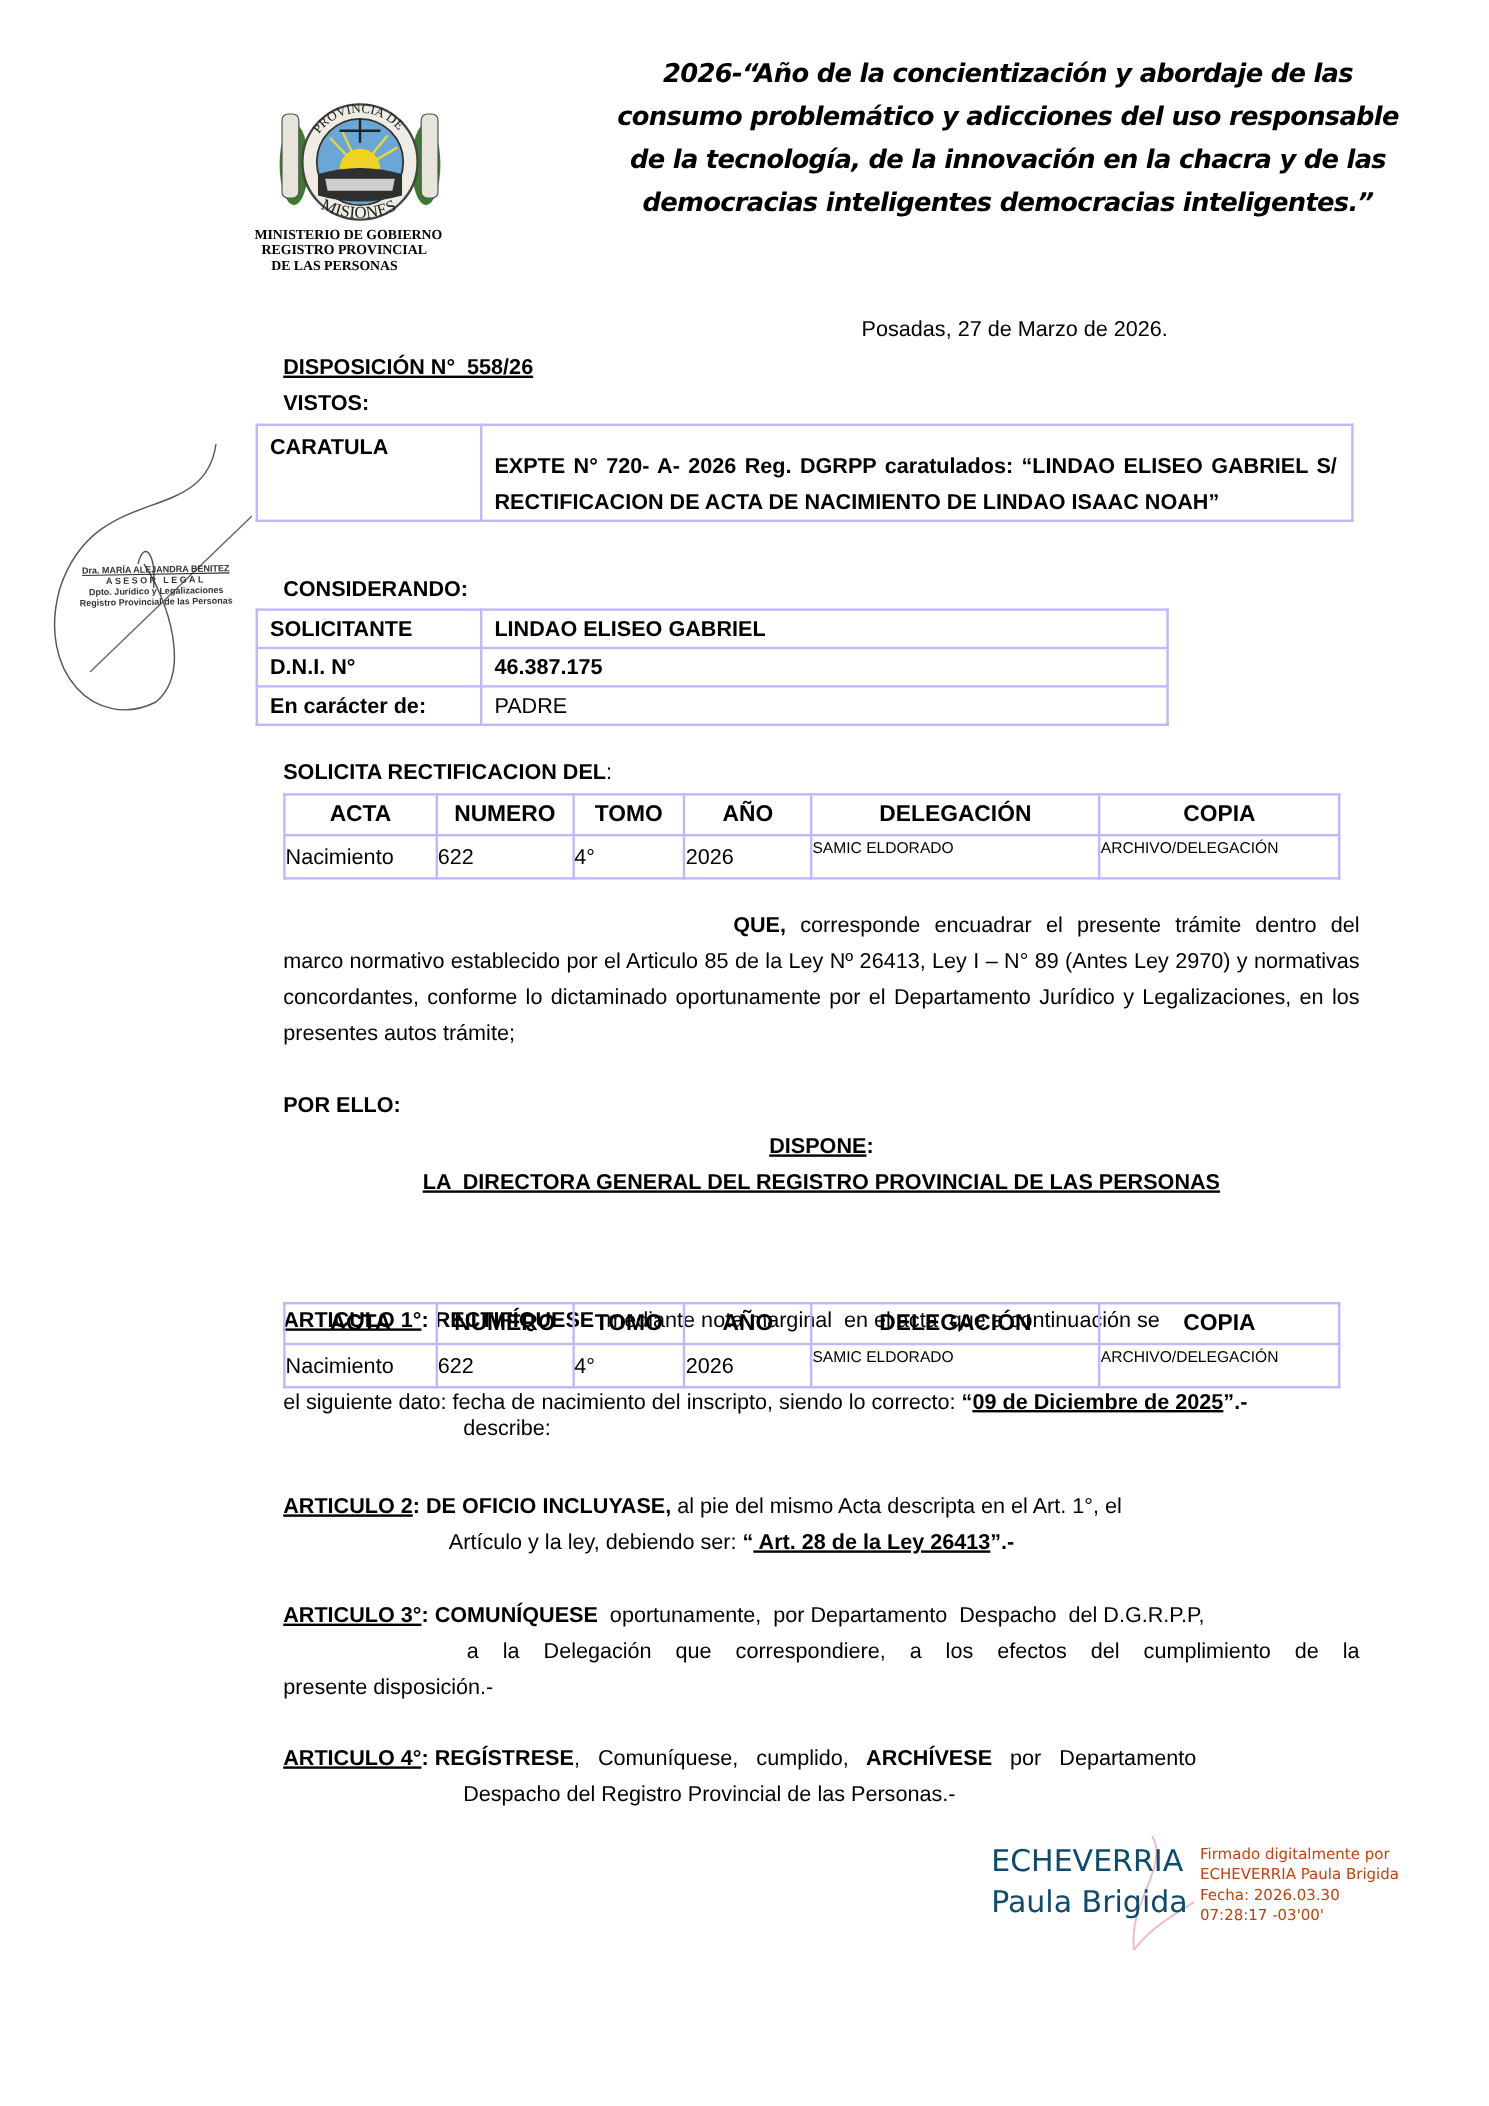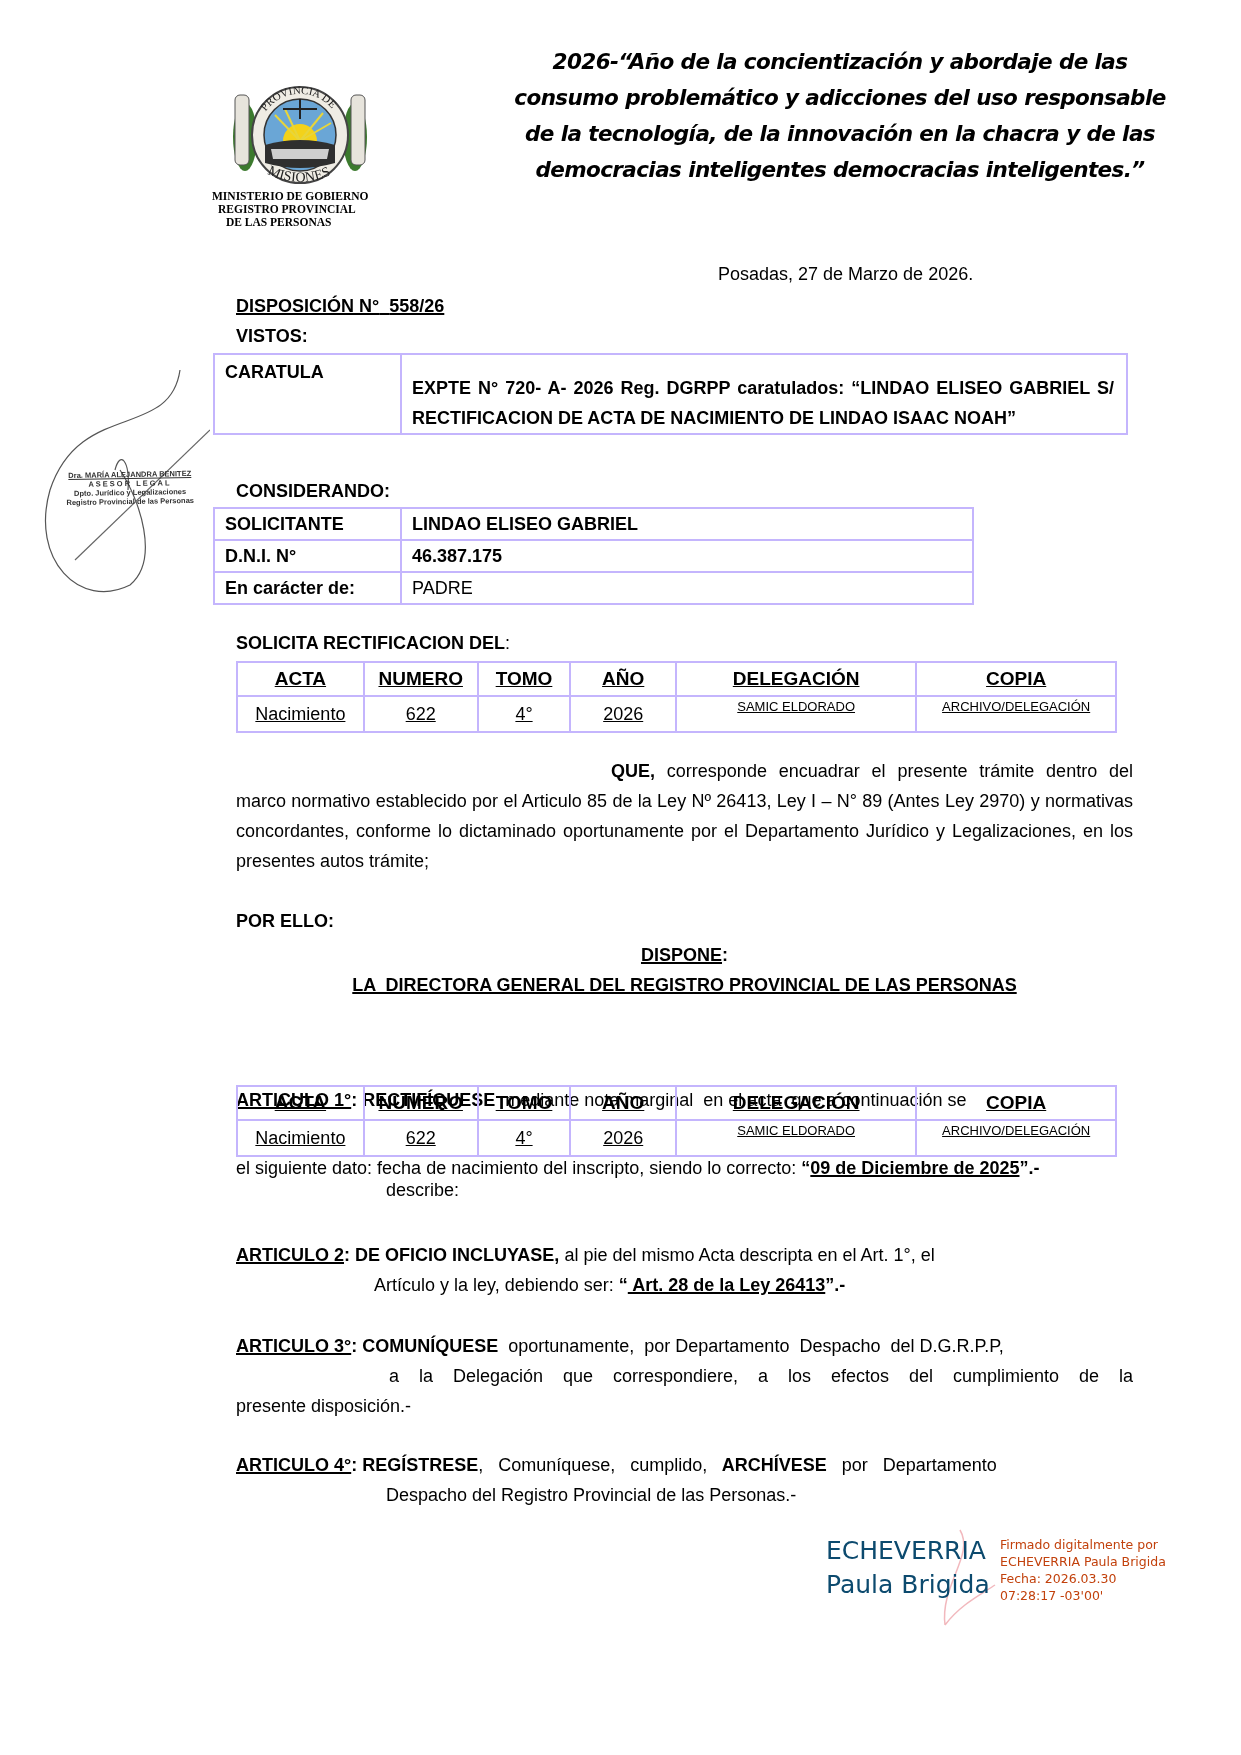--- a/index.html
+++ b/index.html
@@ -29,23 +29,23 @@
 
   .considerando { left: 236px; top: 481px; font-size: 18px; font-weight: bold; }
   .t-sol { left: 213px; top: 507px; width: 761px; }
   .t-sol td { font-size: 18px; height: 30px; padding-left: 10px; }
   .t-sol .k { width: 175px; }
   .bold { font-weight: bold; }
 
   .solicita { left: 236px; top: 633px; font-size: 18px; }
   .solicita b { font-weight: bold; }
 
-  .t-acta { left: 236px; width: 881px; text-decoration: underline; }
+  .t-acta { left: 236px; width: 881px; }
   .t-acta th { font-size: 19px; font-weight: bold; height: 32px; text-align: center; }
-  .t-acta td { font-size: 18px; height: 32px; text-align: center; }
+  .t-acta td { font-size: 18px; height: 32px; text-align: left; }
   .t-acta td.small { font-size: 13px; vertical-align: top; padding-top: 2px; }
   .t-acta1 { top: 661px; }
   .t-acta2 { top: 1085px; }
 
   .para { left: 236px; width: 897px; font-size: 18px; line-height: 30px; text-align: justify; }
   .que { top: 756px; }
   .indent-que { display: inline-block; width: 375px; }
 
   .porello { left: 236px; top: 911px; font-size: 18px; font-weight: bold; }
   .directora { left: 236px; top: 940px; width: 897px; text-align: center; font-size: 18px; font-weight: bold; line-height: 30px; }

